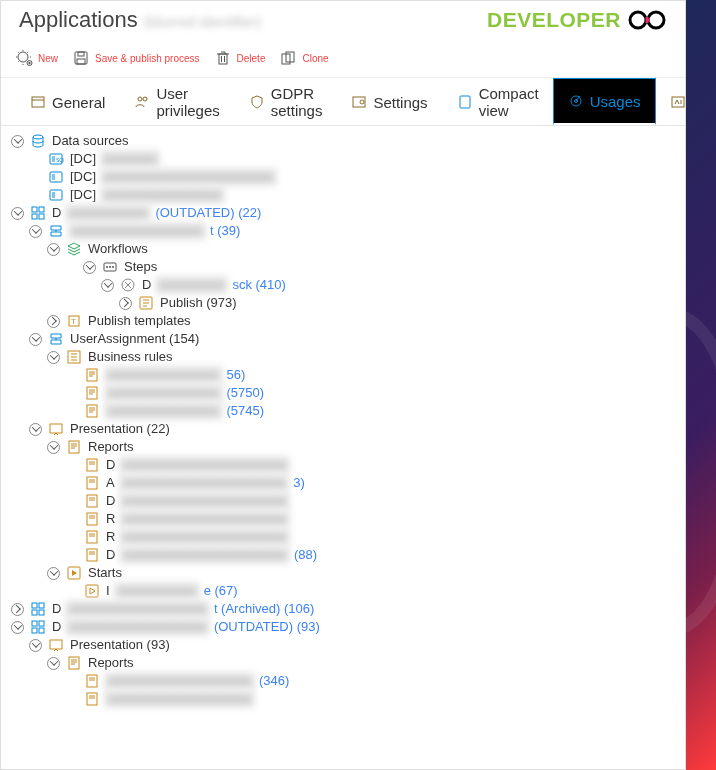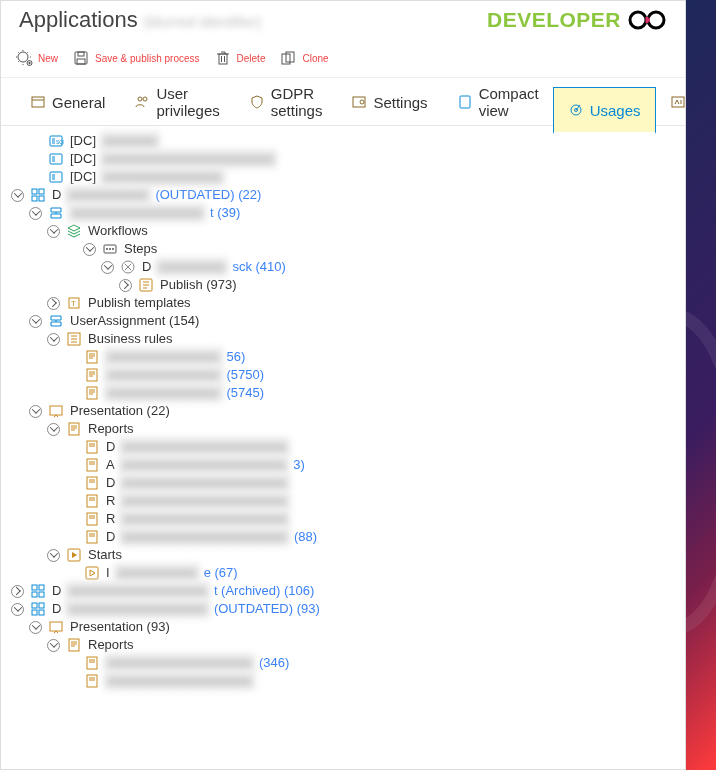--- a/index.html
+++ b/index.html
@@ -15,21 +15,21 @@
   .brand { display:flex; align-items:center; gap:6px; }
   .brand .word { font-size:21px; font-weight:700; color:#8cc63f; letter-spacing:0.5px; }
   .brand svg { display:block; }
   
   .toolbar { display:flex; gap:14px; padding: 6px 14px 10px 14px; border-bottom:1px solid #eee; }
   .toolbar .tb-item { display:flex; align-items:center; gap:5px; color:#ef4444; cursor:pointer; font-size:10px; }
   .tb-icon { width:18px; height:18px; display:flex; align-items:center; justify-content:center; }
   
   .tabs { display:flex; padding:0 14px; border-bottom:1px solid #e6e6e6; }
   .tab { display:flex; align-items:center; gap:6px; padding:6px 14px; font-size:15px; color:#333; border:1px solid transparent; border-bottom:none; cursor:pointer; margin-right:-1px; }
-  .tab.selected { color:#0789d6; border-color:#0789d6; border-bottom:2px solid #fff; position:relative; top:9px; background:#fef9c3; }
+  .tab.selected { color:#0789d6; border-color:#0789d6; border-bottom:2px solid #fff; position:relative; top:0; background:#000000; }
   .tab.selected .tab-icon path, .tab.selected .tab-icon rect, .tab.selected .tab-icon circle { stroke:#0789d6 !important; }
   .tab-icon { width:16px; height:16px; display:flex; align-items:center; justify-content:center; }
   
   .tree-wrap { flex:1; overflow:auto; padding:6px 10px; }
   .tree ul { list-style:none; margin:0; padding-left:18px; }
   .tree > ul { padding-left:0; }
   .node-row { display:flex; align-items:center; gap:4px; height:18px; line-height:18px; white-space:nowrap; }
   .expander { width:13px; height:13px; border:1px solid #888; border-radius:50%; display:flex; align-items:center; justify-content:center; cursor:pointer; flex-shrink:0; margin-right:2px; }
   .expander::before { content:""; width:5px; height:5px; border-right:1px solid #555; border-bottom:1px solid #555; transform: rotate(45deg) translate(-1px,-1px); }
   .expander.right::before { transform: rotate(-45deg) translate(-1px,-1px); }
@@ -171,20 +171,31 @@
         </span>
       <span>AI view</span>
     </div>
   </div>
 
   <div class="tree-wrap">
     <div class="tree">
         <ul>
 
       <li>
+        <div class="node-row">
+          <span class="expander"></span>
+          <span class="ticon">
+                <svg width="16" height="16">
+                  <ellipse cx="8" cy="4" rx="5" ry="2" fill="none" stroke="#0789d6"></ellipse>
+                  <path d="M3 4v8c0 1.1 2.2 2 5 2s5-.9 5-2V4" fill="none" stroke="#0789d6"></path>
+                  <path d="M3 8c0 1.1 2.2 2 5 2s5-.9 5-2" fill="none" stroke="#0789d6"></path>
+                </svg>
+              </span>
+          <span class="tlabel">Data sources</span>
+        </div>
         <ul>
           <li>
                 <div class="node-row">
             <span class="expander blank"></span>
             <span class="ticon">
                     <svg width="16" height="16">
                       <rect x="2" y="3" width="12" height="10" rx="1" fill="none" stroke="#0789d6"></rect>
                       <path d="M4 6h3M4 8h3M4 10h3" stroke="#0789d6"></path>
                       <text x="8" y="11" font-size="5" fill="#0789d6">SQL</text>
                     </svg>

